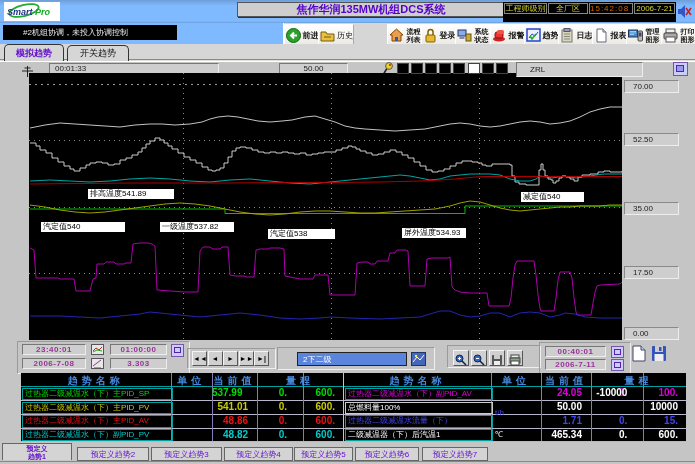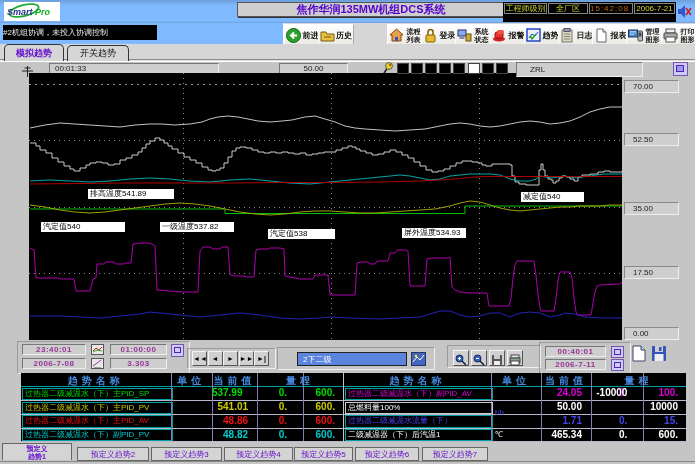--- a/index.html
+++ b/index.html
@@ -24,35 +24,35 @@
 <div class="abs" style="left:237px;top:2px;width:266px;height:13px;background:#cecece;border:1px solid #555;box-shadow:1px 1px 0 #333;text-align:center;font-size:11px;line-height:13px;font-weight:bold;color:#5500cc;">焦作华润135MW机组DCS系统</div>
 <div class="abs" style="left:503px;top:2px;width:173px;height:20px;background:#000;"></div>
 <div class="abs blk" style="left:504px;top:3px;width:41px;height:9px;font-size:8px;line-height:9px;text-align:center;color:#cfcf30;">工程师级别</div>
 <div class="abs blk" style="left:548px;top:3px;width:38px;height:9px;font-size:8px;line-height:9px;text-align:center;color:#cfcf30;">全厂区</div>
 <div class="abs blk" style="left:589px;top:3px;width:42px;height:9px;font-size:8px;line-height:9px;text-align:left;color:#cc6600;letter-spacing:1px;">15:42:08</div>
 <div class="abs blk" style="left:634px;top:3px;width:39px;height:9px;font-size:8px;line-height:9px;text-align:center;color:#d8d830;">2006-7-21</div>
 <svg class="abs" style="left:677px;top:5px" width="16" height="13">
 <polygon points="1,4 4,4 8,0 8,13 4,9 1,9" fill="#3355cc"></polygon>
 <path d="M9,3 L14,10 M14,3 L9,10" stroke="#cc2222" stroke-width="1.6"></path>
 </svg>
-<div class="abs" style="left:3px;top:25px;width:154px;height:15px;background:#000;color:#e8e8e8;font-size:8px;line-height:15px;padding-left:0;">#2机组协调，未投入协调控制</div>
+<div class="abs" style="left:3px;top:25px;width:154px;height:15px;background:#000;color:#e8e8e8;font-size:8px;line-height:15px;padding-left:20px;">#2机组协调，未投入协调控制</div>
 <div class="abs" style="left:283px;top:23px;width:412px;height:21px;background:#d6d6d6;border-left:1px solid #fff;"></div>
 <div class="abs" style="left:284px;top:24px;width:34px;height:19px;background:linear-gradient(#ffffff,#eceae4);border:1px solid #aaa;border-top-color:#fff;border-left-color:#fff;">
     <span style="position:absolute;left:1px;top:3px;"><svg width="15" height="15">
         <circle cx="7.5" cy="7.5" r="7" fill="#2ca02c" stroke="#116611"></circle>
         <path d="M11,7.5 L5,7.5 M8,4.5 L5,7.5 L8,10.5" stroke="#fff" stroke-width="2" fill="none"></path>
       </svg></span>
     <span style="position:absolute;left:17px;top:0;width:17px;text-align:center;font-size:8px;line-height:21px;font-weight:bold;color:#111;">前进</span>
   </div>
 <div class="abs" style="left:318px;top:24px;width:34px;height:19px;background:linear-gradient(#ffffff,#eceae4);border:1px solid #aaa;border-top-color:#fff;border-left-color:#fff;">
     <span style="position:absolute;left:1px;top:3px;"><svg width="15" height="15">
         <path d="M1,4 L6,4 L7,6 L14,6 L14,13 L1,13 Z" fill="#e8c040" stroke="#7a5a10"></path>
         <path d="M4,9 L11,9" stroke="#7a5a10"></path>
       </svg></span>
-    <span style="position:absolute;left:17px;top:0;width:17px;text-align:left;font-size:8px;line-height:21px;font-weight:bold;color:#111;">历史</span>
+    <span style="position:absolute;left:17px;top:0;width:17px;text-align:right;font-size:8px;line-height:21px;font-weight:normal;color:#111;">历史</span>
   </div>
 <div class="abs" style="left:352px;top:24px;width:34px;height:19px;background:linear-gradient(#ffffff,#eceae4);border:1px solid #aaa;border-top-color:#fff;border-left-color:#fff;margin-top:26px;">
     <span style="position:absolute;left:1px;top:3px;"><svg width="15" height="15">
         <circle cx="7.5" cy="7.5" r="7" fill="#2ca02c" stroke="#116611"></circle>
         <path d="M4,7.5 L10,7.5 M7,4.5 L10,7.5 L7,10.5" stroke="#fff" stroke-width="2" fill="none"></path>
       </svg></span>
     <span style="position:absolute;left:17px;top:0;width:17px;text-align:center;font-size:8px;line-height:21px;font-weight:bold;color:#111;">后退</span>
   </div>
 <div class="abs" style="left:387px;top:24px;width:34px;height:19px;background:linear-gradient(#ffffff,#eceae4);border:1px solid #aaa;border-top-color:#fff;border-left-color:#fff;">
     <span style="position:absolute;left:1px;top:3px;"><svg width="15" height="15">

